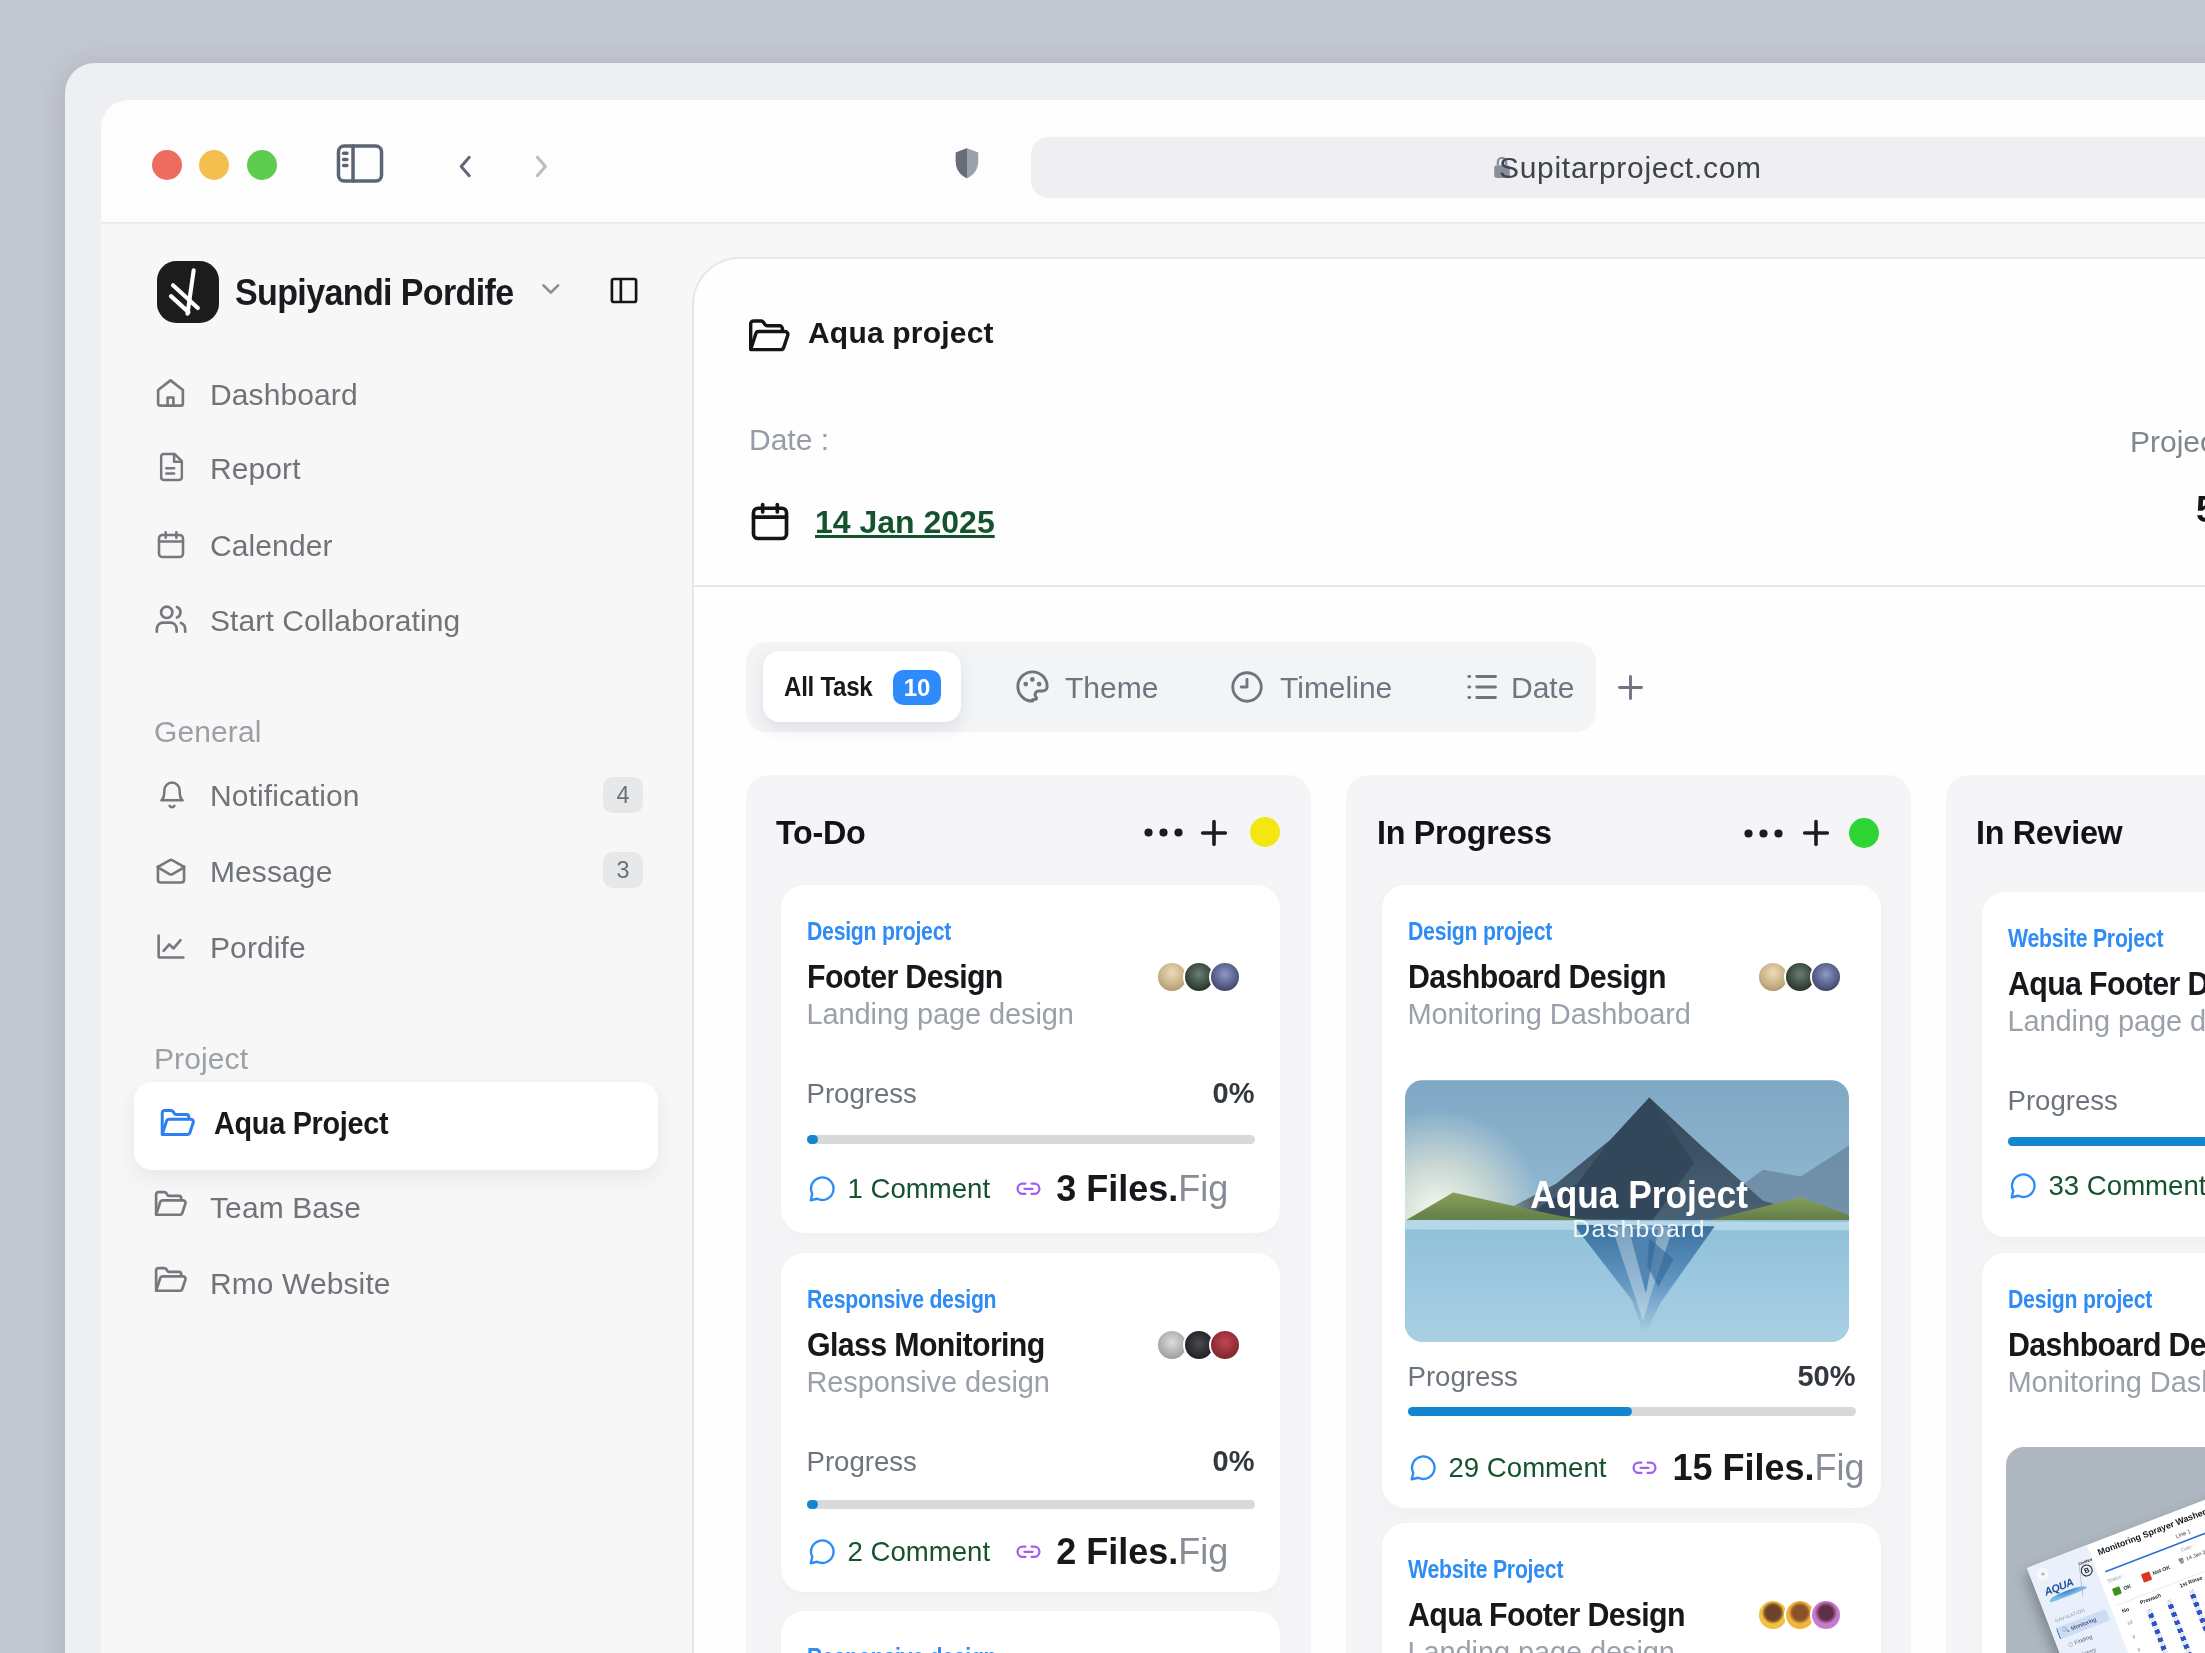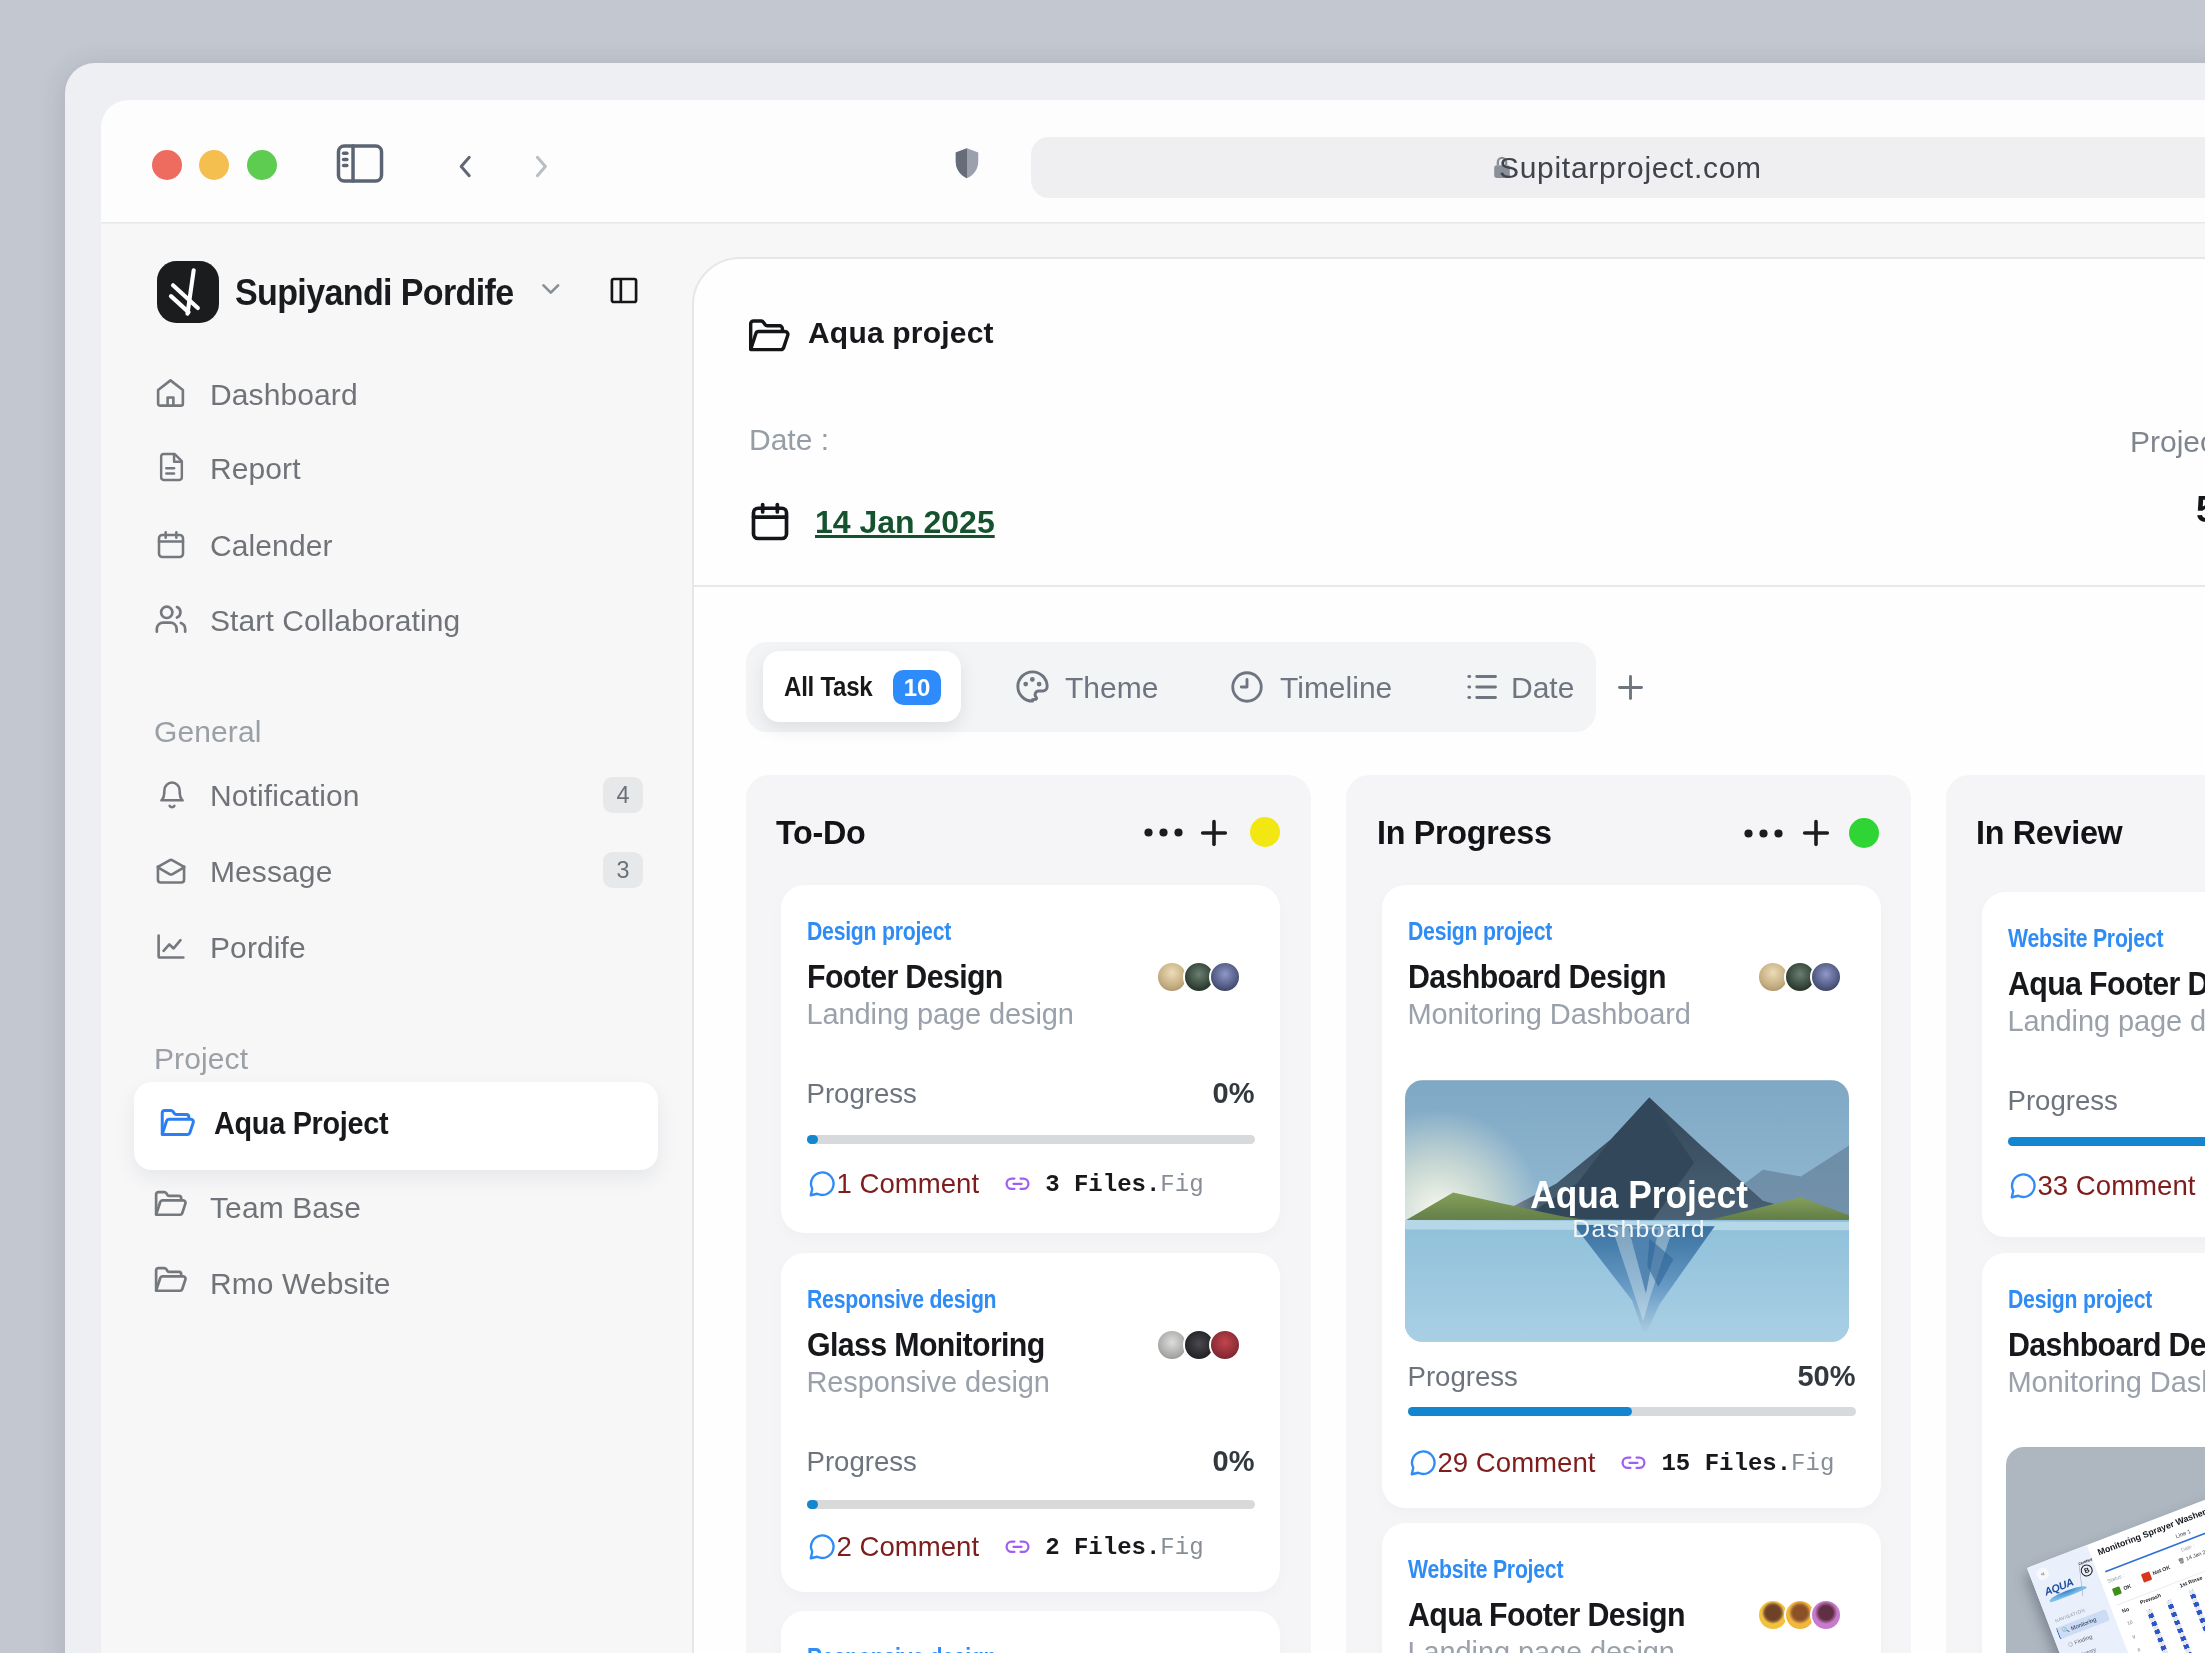--- a/index.html
+++ b/index.html
@@ -41,22 +41,22 @@
   .coltitle { font-size:34px; font-weight:700; color:#121316; letter-spacing:-0.3px; transform:scaleX(0.95); transform-origin:left center; white-space:nowrap; }
   .card { width:499px; background:#ffffff; border-radius:23.4px; position:absolute; box-shadow:0 5.5px 15px rgba(30,40,60,0.025); }
   .cat { position:absolute; left:25.5px; font-size:25px; font-weight:700; color:#2f8cf5; letter-spacing:-0.3px; transform:scaleX(0.85); transform-origin:left center; white-space:nowrap; }
   .ctitle { position:absolute; left:25.5px; font-size:33px; font-weight:700; color:#16181b; letter-spacing:-0.7px; transform:scaleX(0.92); transform-origin:left top; white-space:nowrap; }
   .csub { position:absolute; left:25.5px; font-size:29px; color:#9aa1aa; letter-spacing:-0.1px; }
   .cprog { position:absolute; left:25.5px; font-size:27.6px; color:#6e747e; }
   .cpct { position:absolute; right:25.5px; font-size:29px; font-weight:700; color:#33383f; }
   .ctrack { position:absolute; left:25.5px; width:448px; height:9px; background:#d8d9db; border-radius:4.8px; }
   .cfill { height:9px; background:#1486cf; border-radius:4.8px; }
   .cmeta { position:absolute; left:25.5px; display:flex; align-items:center; }
-  .cmeta .t1 { font-size:27.6px; color:#7f1d1d; }
-  .cmeta .t2 { font-size:24px; font-weight:700; color:#16181b; margin-left:11px;font-family:Liberation Mono, monospace; }
+  .cmeta .t1 { font-size:27.6px; color:#14532d; margin-left:11px; }
+  .cmeta .t2 { font-size:36px; font-weight:700; color:#16181b; margin-left:11px; }
   .cmeta .t2 span { font-weight:400; color:#878d96; }
   .avgrp { position:absolute; display:flex; }
   .av { width:32px; height:32px; border-radius:50%; border:2.1px solid #fff; margin-left:-5.5px; }
 </style>
 </head>
 <body>
 <div class="abs frame"></div>
 <div class="abs chrome"></div>
 <div class="abs appbg"></div>
 <div class="abs dot tl1"></div>

